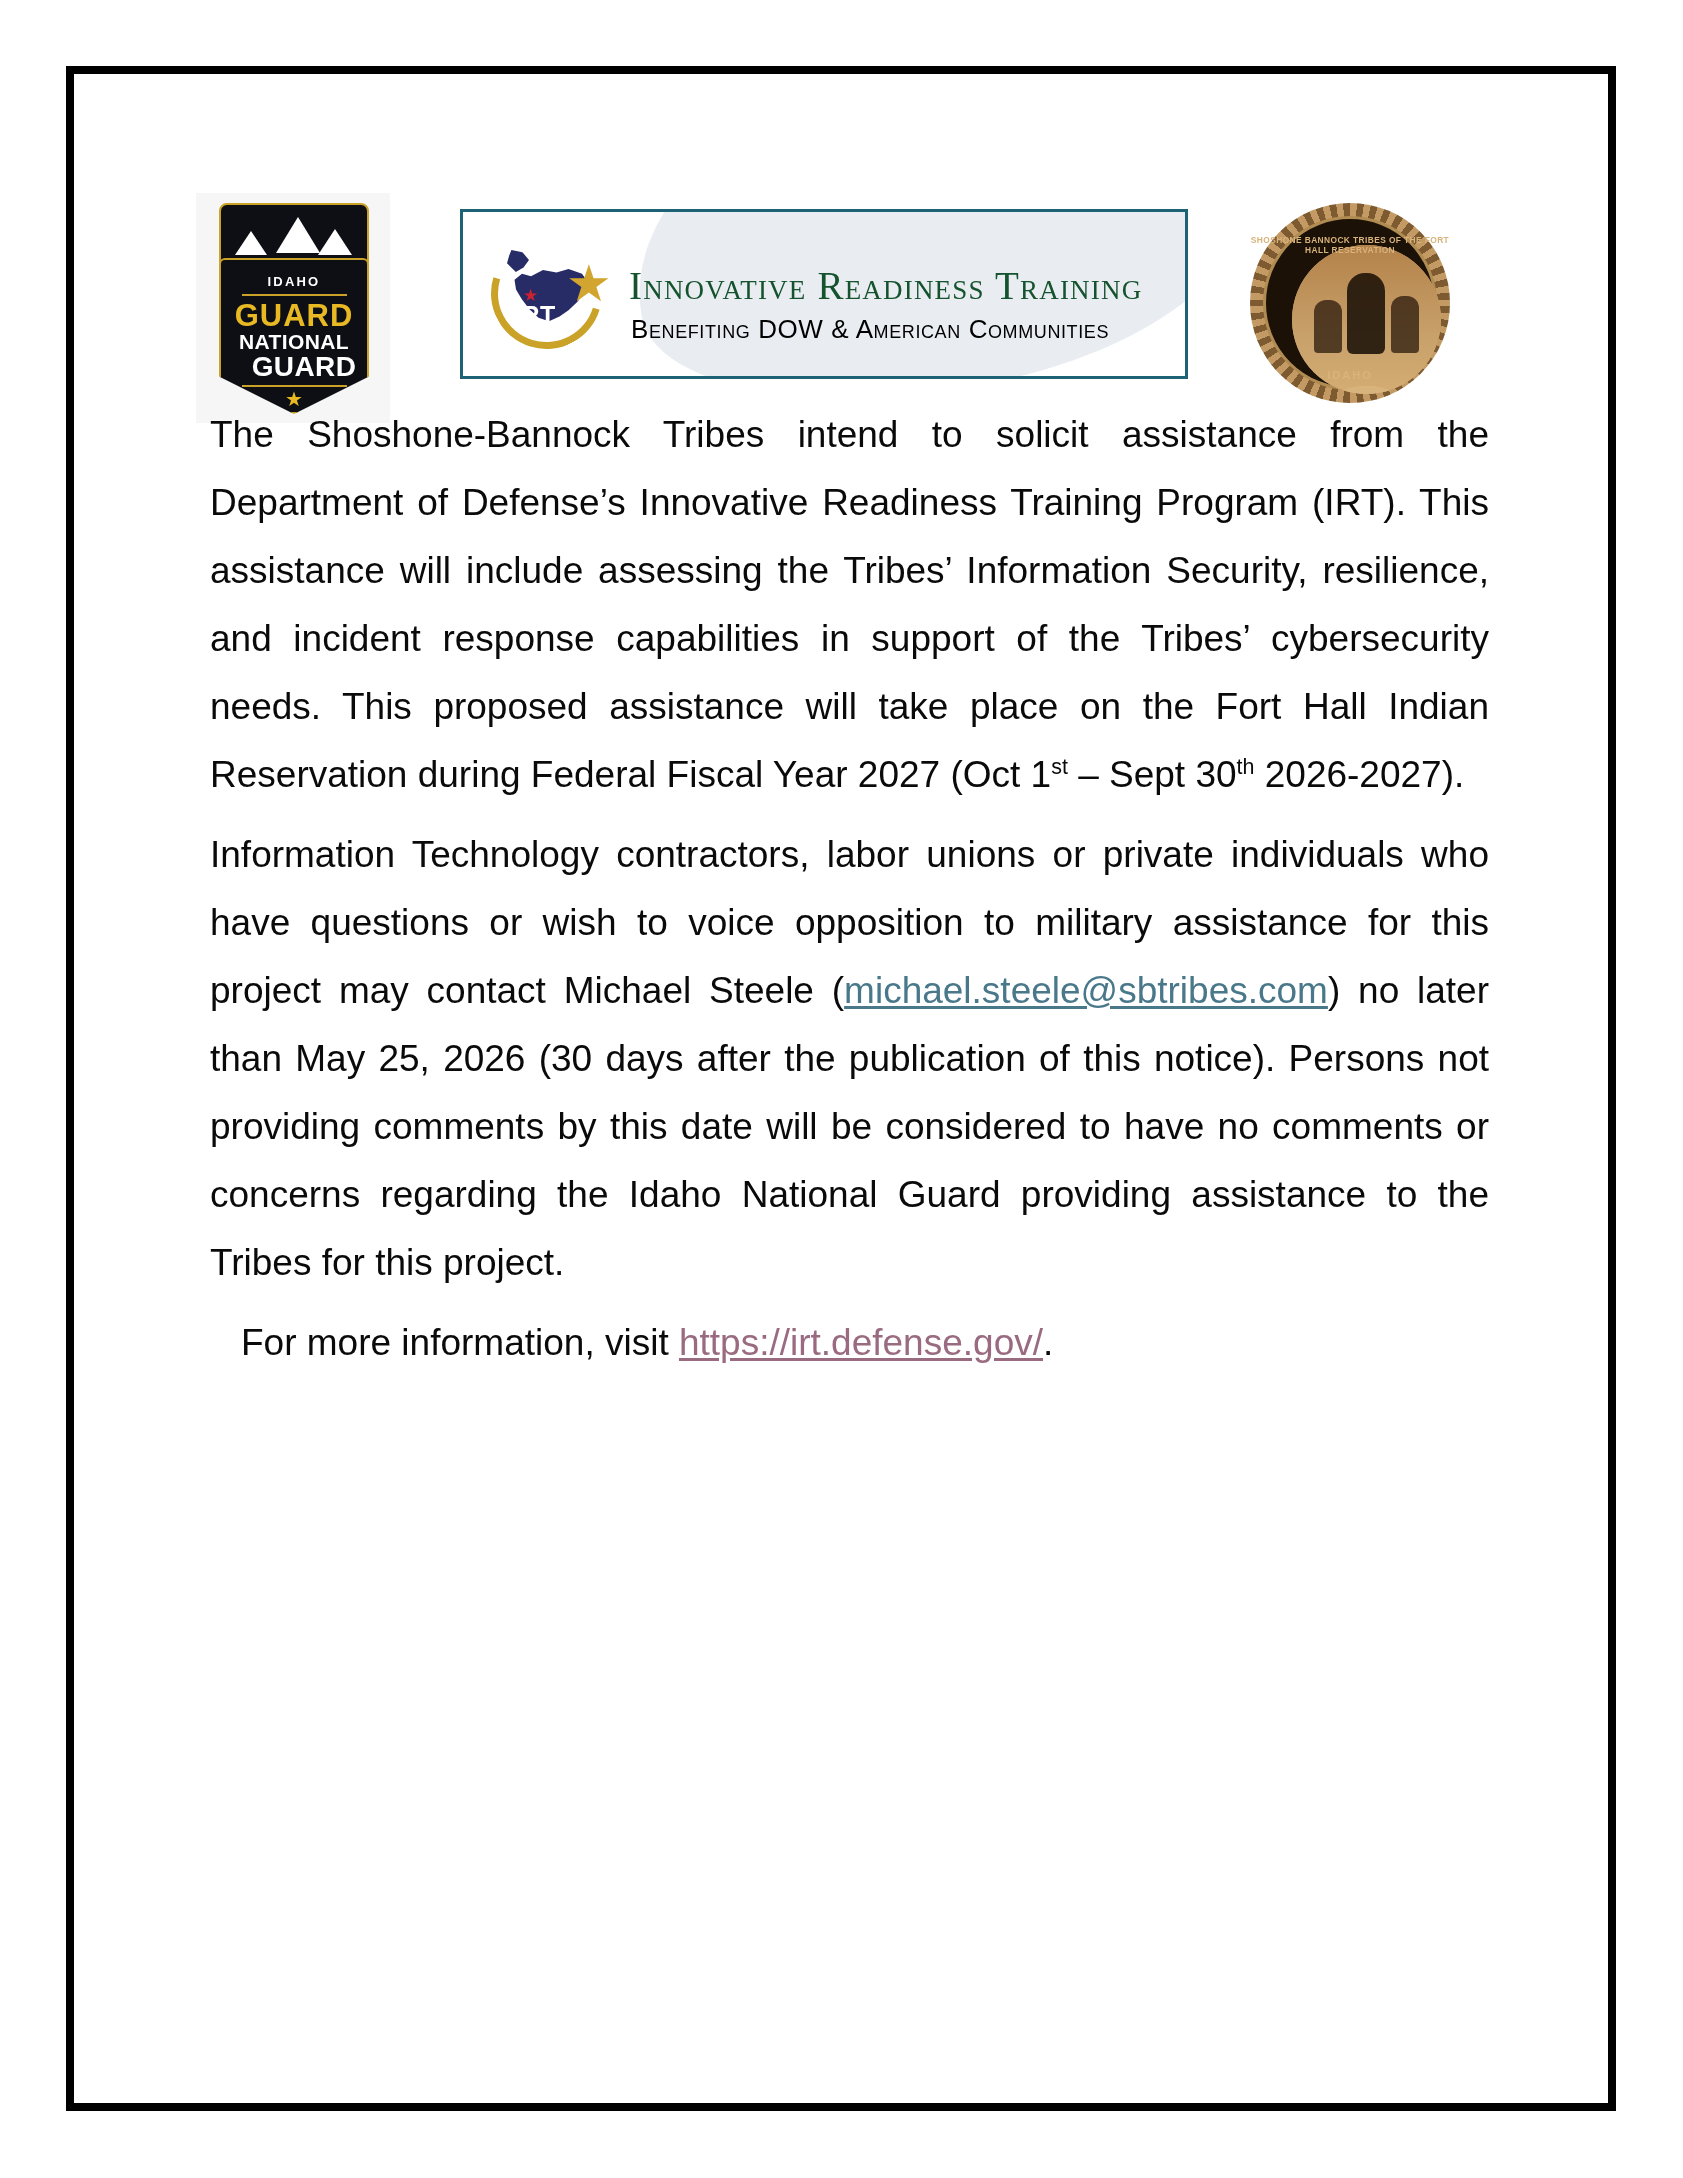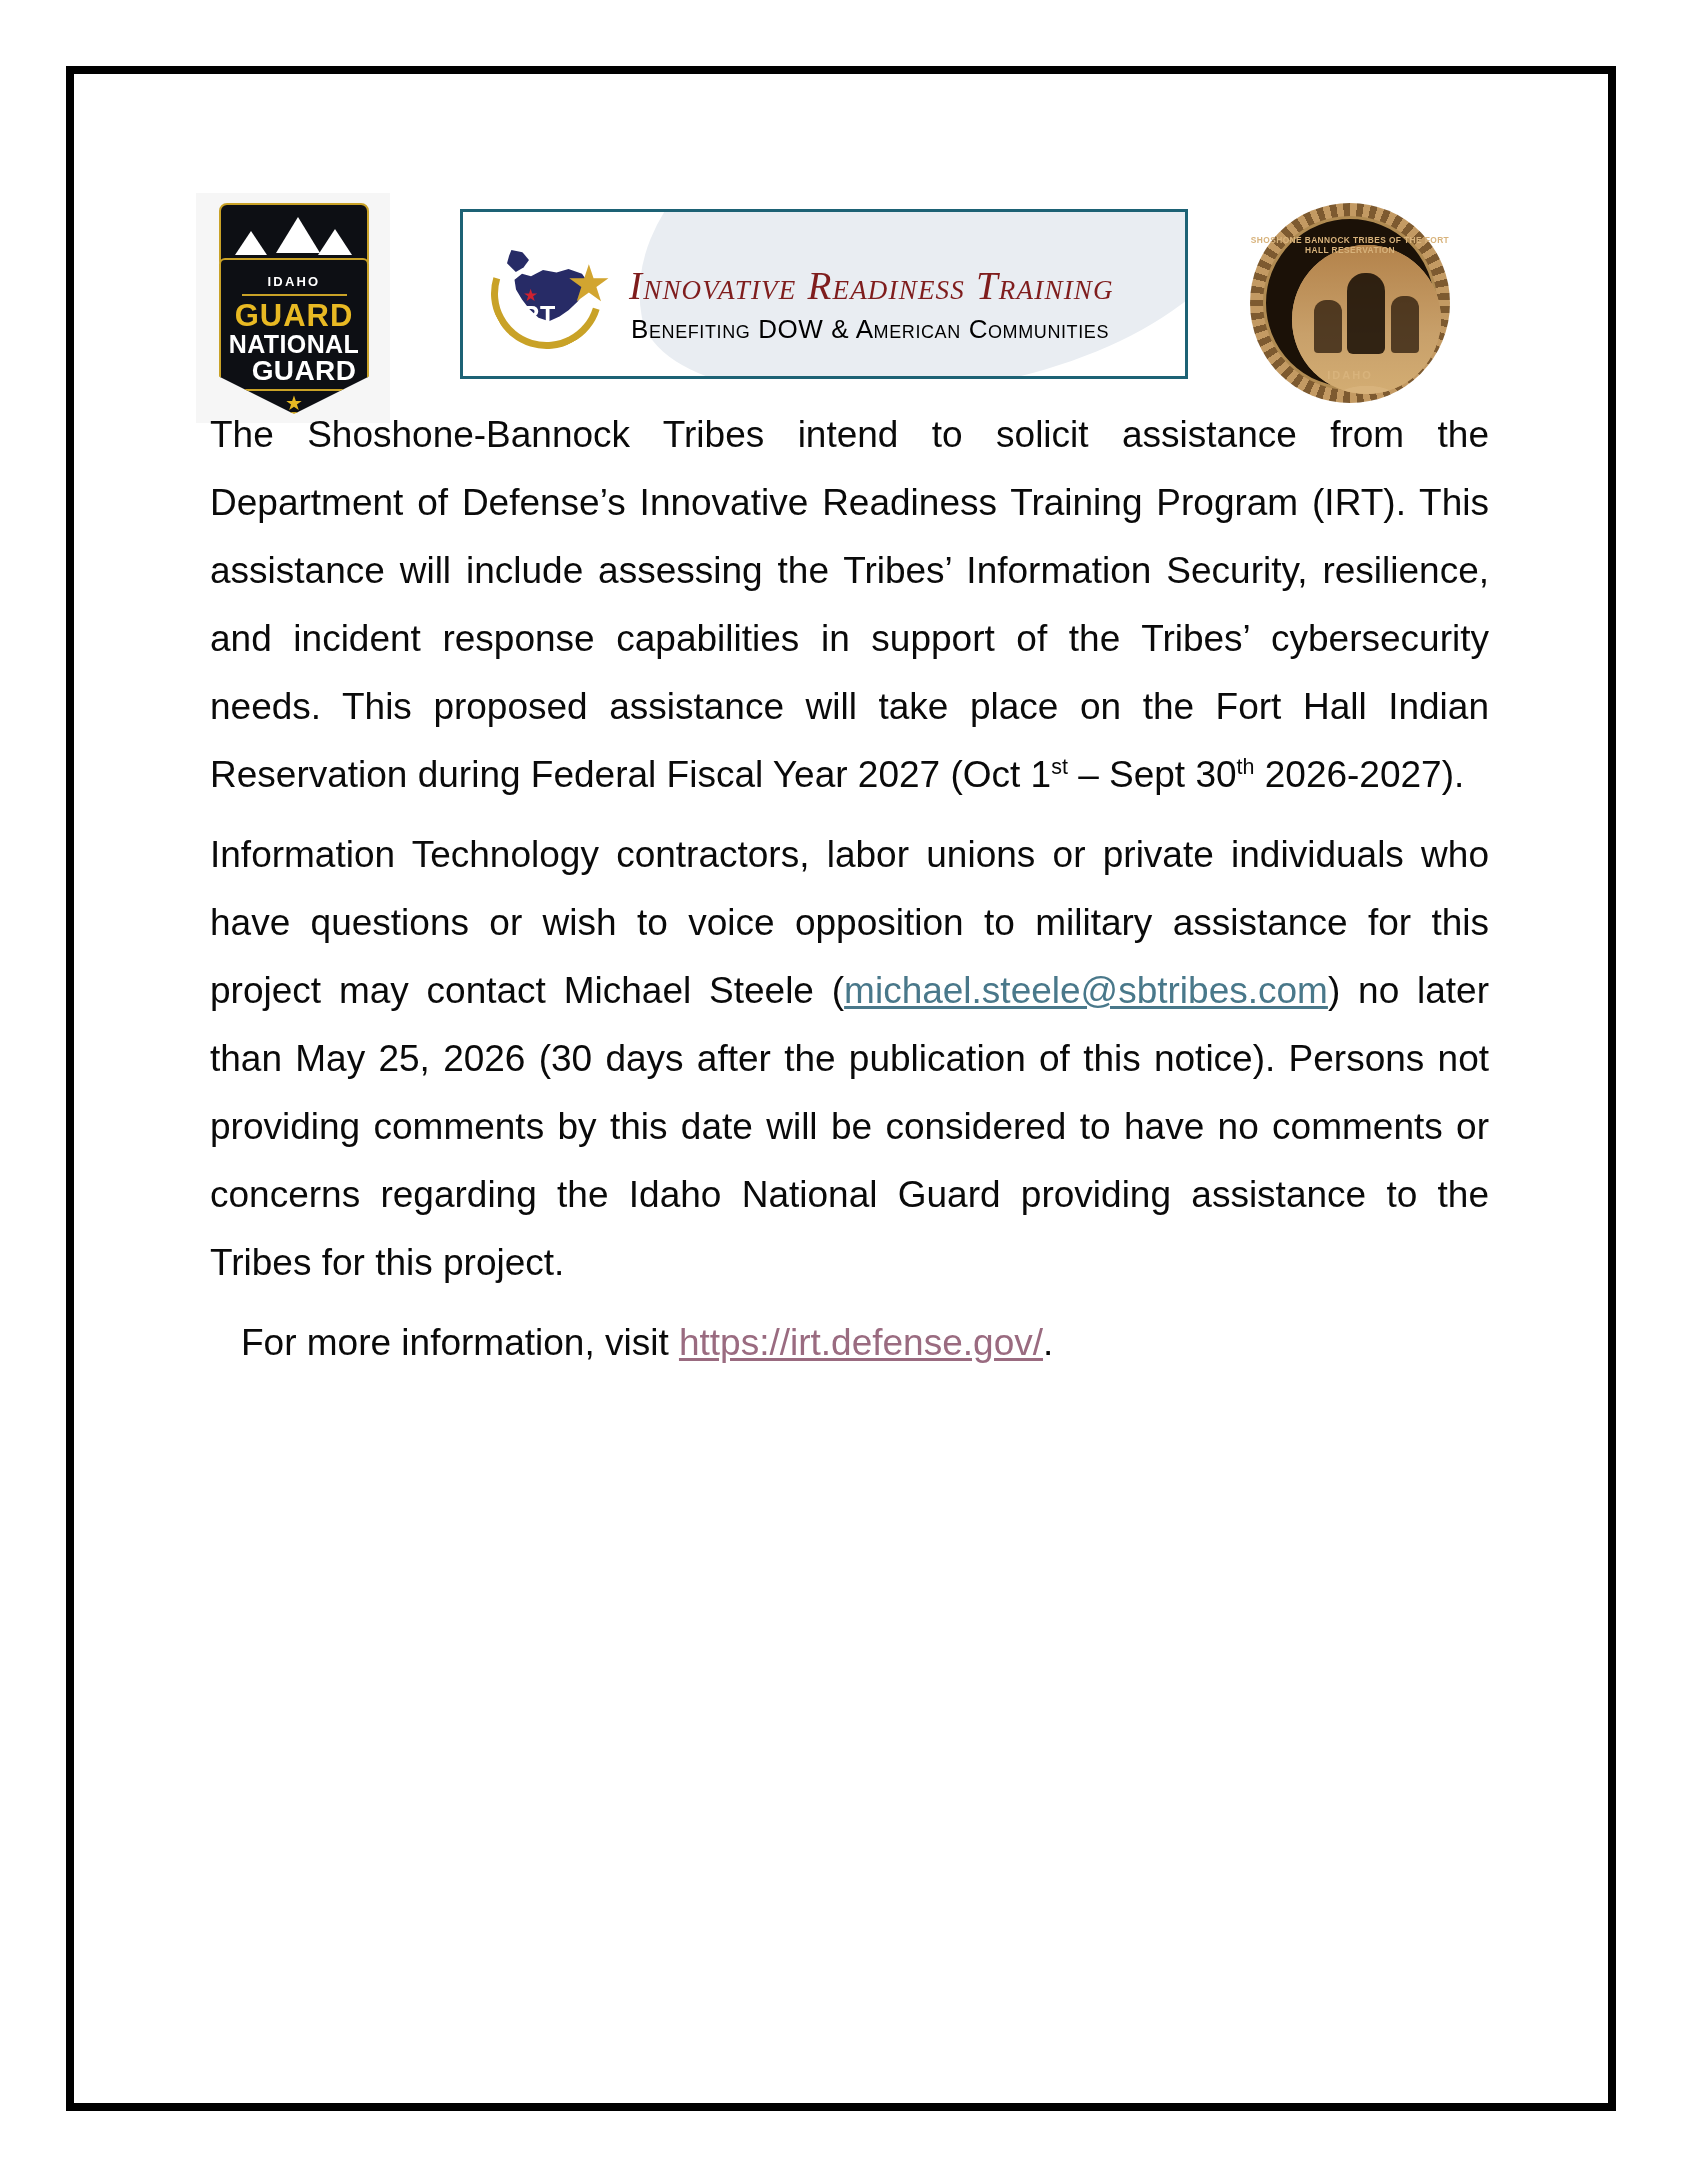--- a/index.html
+++ b/index.html
@@ -118,21 +118,21 @@
   .ang-army {
     color: #e8b923;
     font-size: 31px;
     font-weight: bold;
     letter-spacing: 1px;
     line-height: 1.0;
     font-family: "Liberation Sans", sans-serif;
   }
   .ang-national {
     color: #ffffff;
-    font-size: 25px;
+    font-size: 21px;
     font-weight: bold;
     letter-spacing: 0.4px;
     line-height: 1.05;
     font-family: "Liberation Sans", sans-serif;
   }
   .ang-guard {
     color: #ffffff;
     font-size: 28px;
     font-weight: bold;
     letter-spacing: 0.4px;
@@ -236,27 +236,26 @@
     position: absolute;
     left: 77px; top: 22px;
     color: #d2a530;
     font-size: 51px;
     line-height: 1;
   }
   .irt-title {
     position: absolute;
     left: 166px;
     top: 51px;
-    color: #7f1d1d;
+    color: #14532d;
     font-family: "Liberation Serif", serif;
     font-size: 39px;
     font-variant: small-caps;
     letter-spacing: 1.2px;
     white-space: nowrap;
-    font-style: italic;
   }
   .irt-subtitle {
     position: absolute;
     left: 168px;
     top: 102px;
     color: #000000;
     font-family: Liberation Sans, sans-serif;
     font-size: 26px;
     font-variant: small-caps;
     letter-spacing: 0.6px;

